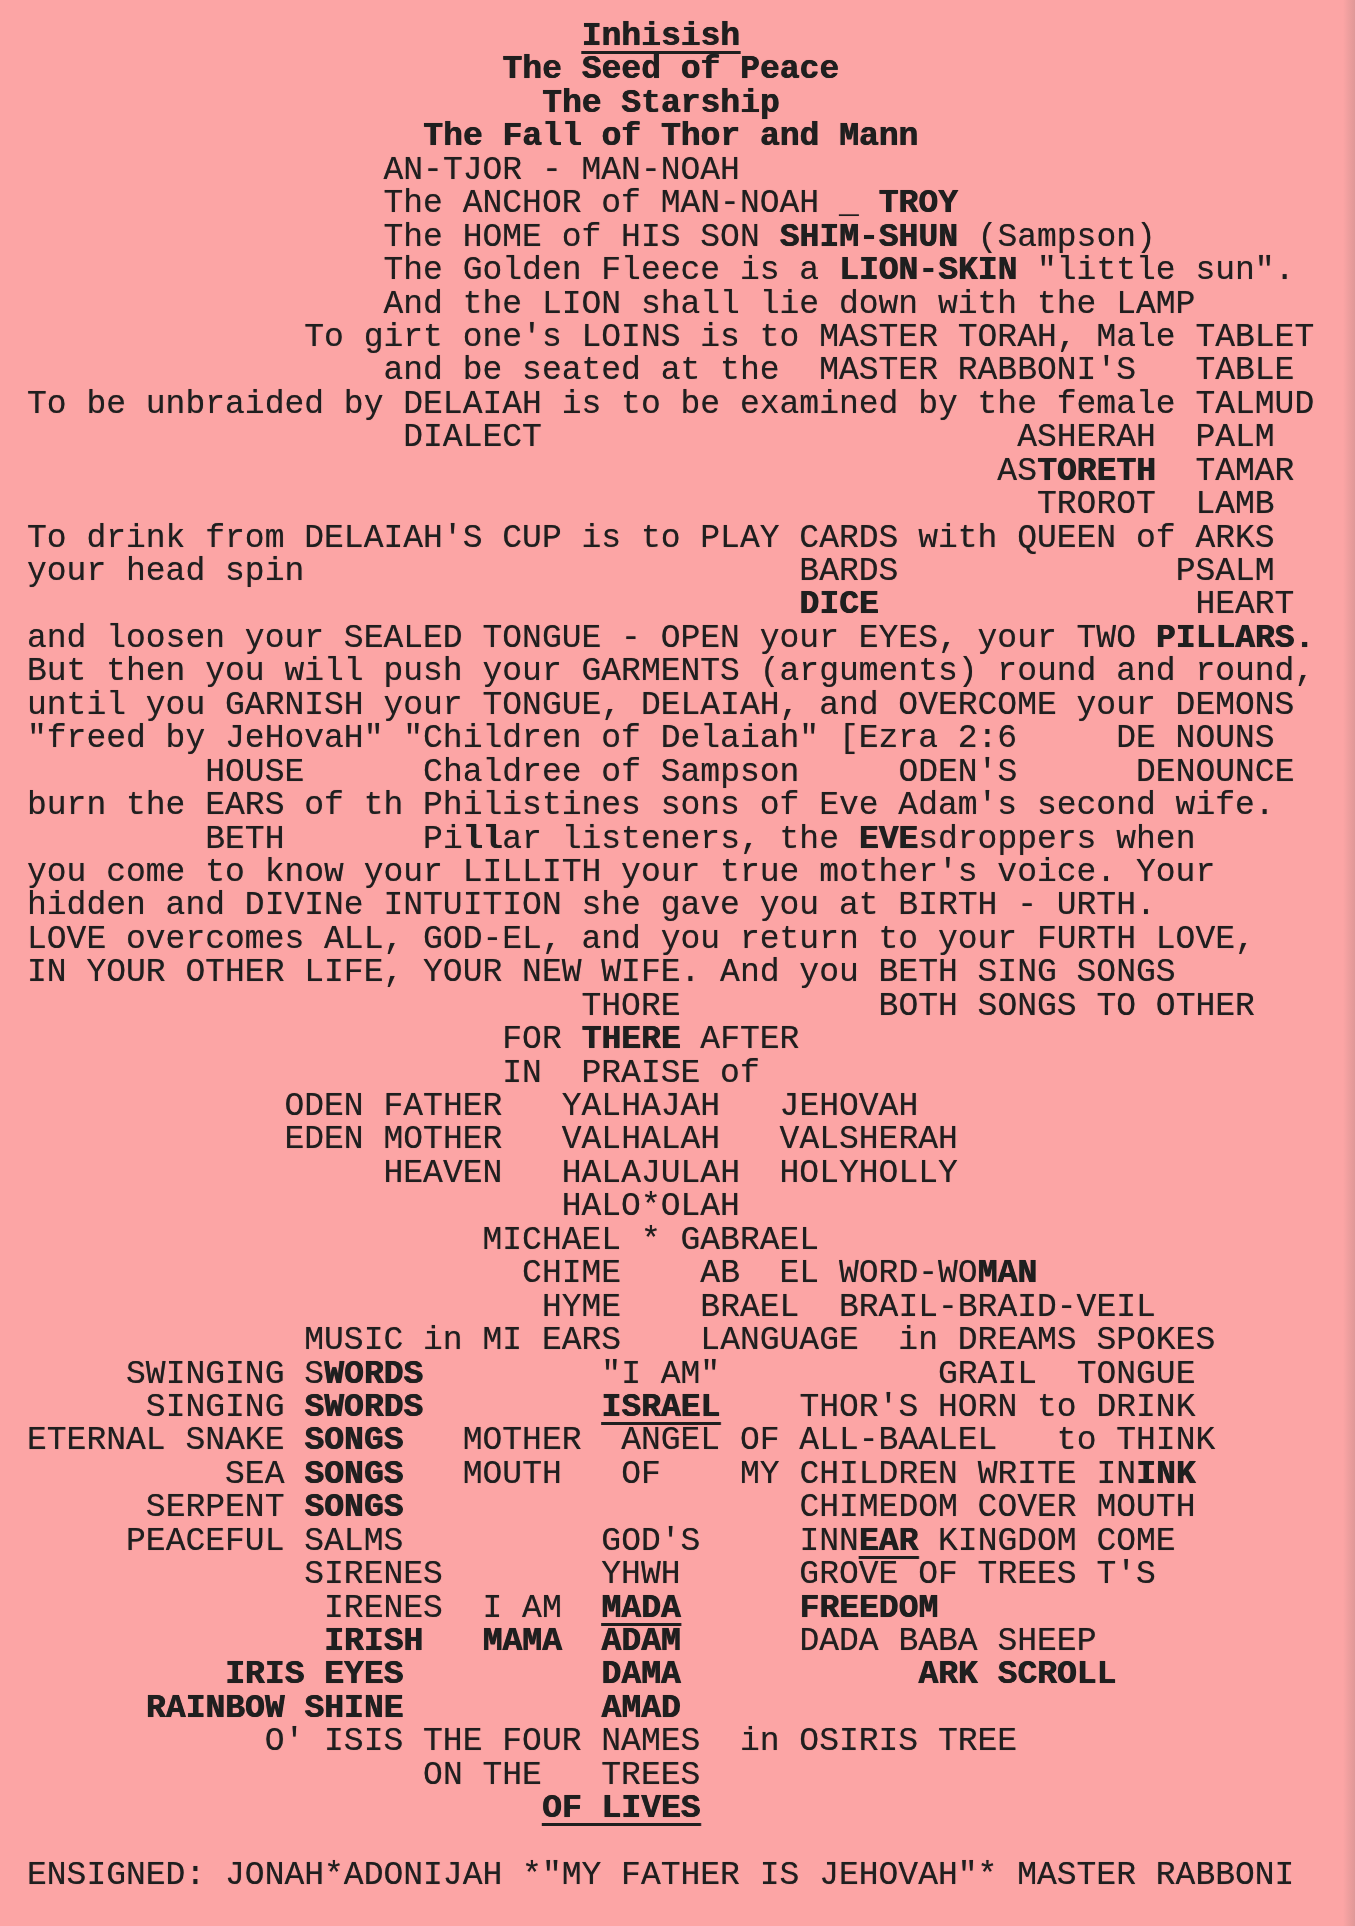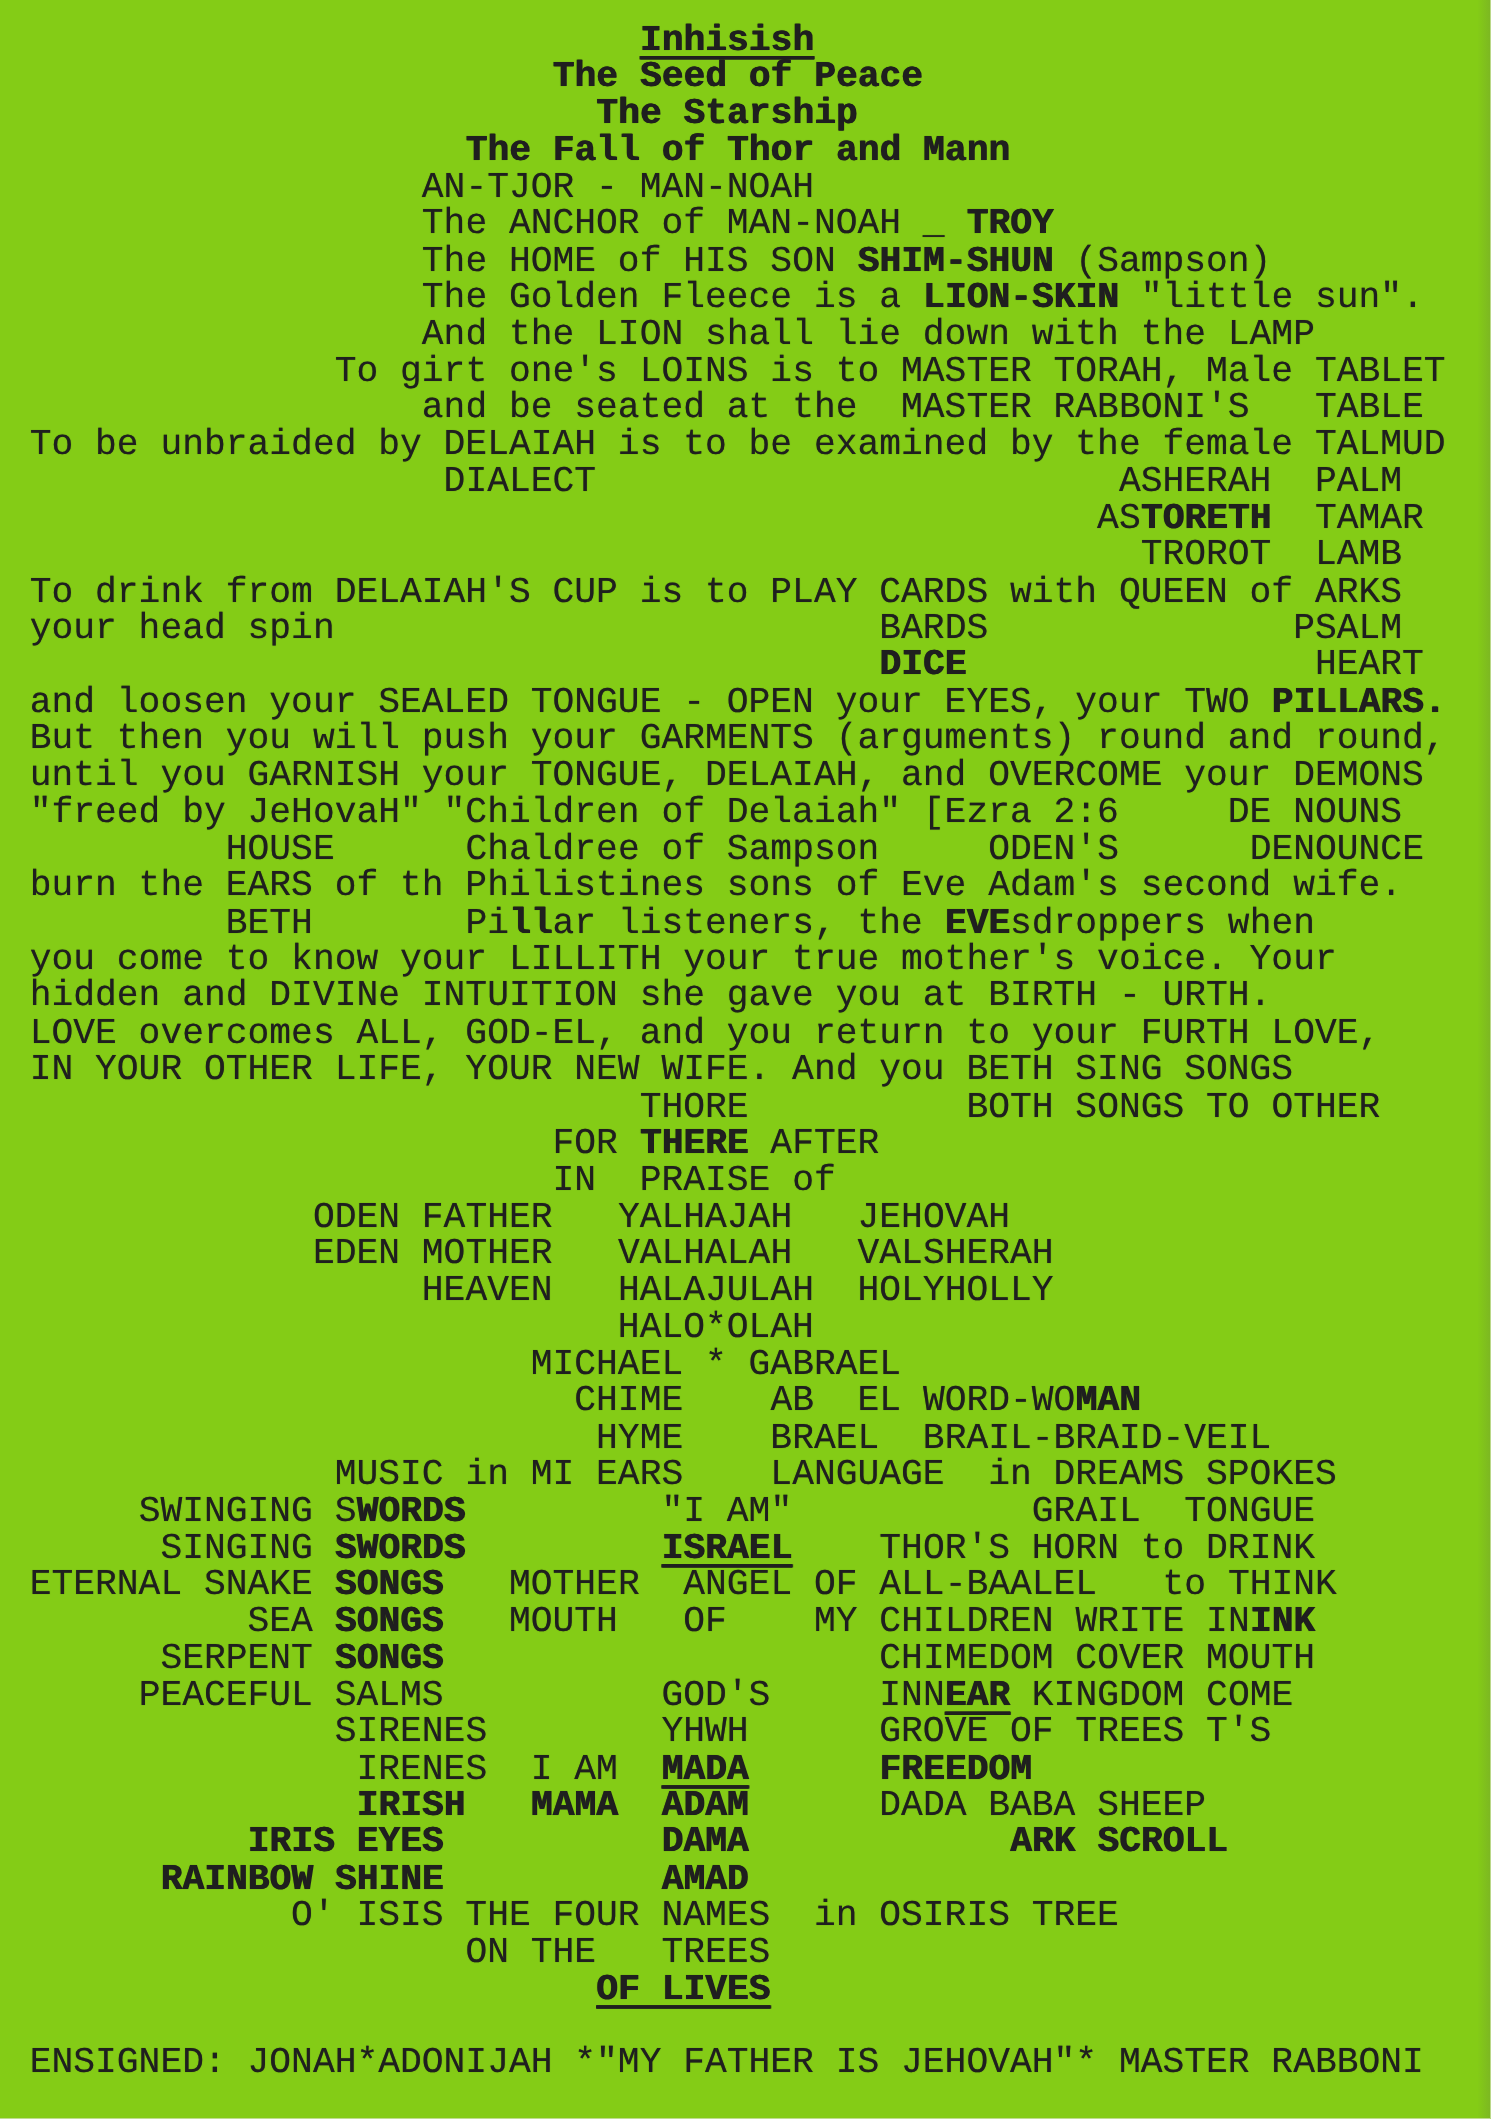--- a/index.html
+++ b/index.html
@@ -5,21 +5,21 @@
   html, body {
     margin: 0;
     padding: 0;
     background: #e8e8e6;
   }
   #page {
     position: relative;
     width: 1355px;
     height: 1926px;
     margin: 0 auto;
-    background: #84cc16;
+    background: #fca5a5;
     overflow: hidden;
     font-family: "Liberation Mono", "DejaVu Sans Mono", monospace;
     font-size: 33px;
     line-height: 33.45px;
     color: #1f1f1f;
   }
   #page-text {
     position: absolute;
     top: 20px;
     left: 27px;

